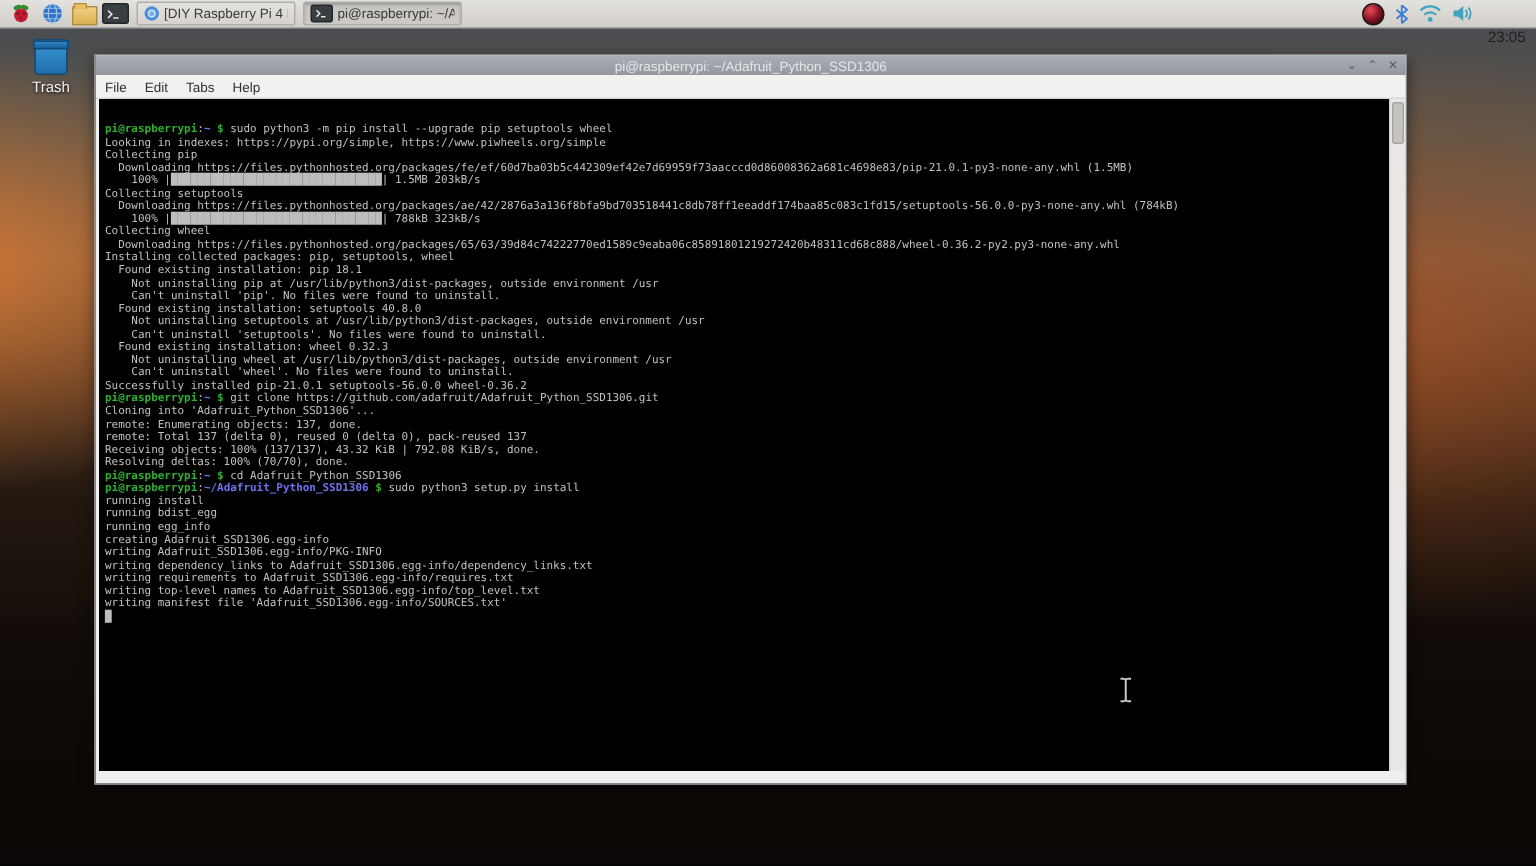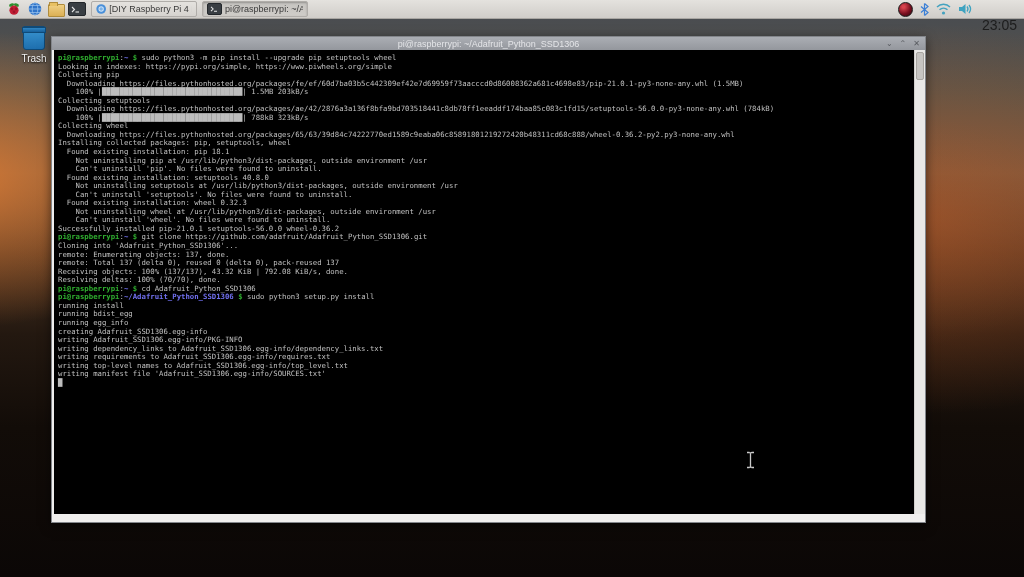--- a/index.html
+++ b/index.html
@@ -27,61 +27,61 @@
   .taskbtn{
     height:14px;display:flex;align-items:center;gap:3px;
     width:96px;padding:0 4px;margin-left:2px;
     border:1px solid #b0ada9;border-radius:2px;
     background:linear-gradient(#e4e2de,#d6d3cf);
     font-size:9px;color:#3a3a3a;overflow:hidden;white-space:nowrap;
   }
   .taskbtn.active{background:linear-gradient(#c6c4c0,#cfccc8);box-shadow:inset 0 1px 2px rgba(0,0,0,.25);}
   .taskbtn .lbl{overflow:hidden;text-overflow:clip;white-space:nowrap;}
   .tray{margin-left:auto;display:flex;align-items:center;gap:7px;}
-  .clock{font-size:14px;color:#1d1d1d;padding:0 2px 0 3px;margin-top:32px;}
+  .clock{font-size:10px;color:#1d1d1d;padding:0 2px 0 3px;margin-top:32px;}
   
   .ico{display:block;}
   .sphere{width:13px;height:13px;border-radius:50%;
     background:radial-gradient(circle at 35% 30%, #d8434d 10%, #7a1020 55%, #2a050b 100%);
     border:1px solid #1a1a1a;}
   .term-ico{width:15px;height:12px;background:#393e43;border:1px solid #23272b;border-radius:2px;
     display:flex;align-items:center;justify-content:flex-start;padding-left:2px;}
   .folder-ico{width:15px;height:11px;background:linear-gradient(#f0d084,#dcb055);border:1px solid #b08c3c;border-radius:1px;position:relative;margin-top:2px;}
   .folder-ico:before{content:"";position:absolute;top:-3px;left:0;width:7px;height:3px;background:#e8c164;border:1px solid #b08c3c;border-bottom:none;border-radius:1px 1px 0 0;}
   
   .trash{position:absolute;left:14px;top:26px;width:40px;text-align:center;z-index:5;}
   .trash .bin{width:20px;height:22px;margin:0 auto;position:relative;
     background:linear-gradient(#3b97d3,#1e6fae);border-radius:1px 1px 3px 3px;border:1px solid #0f4a78;}
   .trash .bin:before{content:"";position:absolute;left:-2px;top:0;right:-2px;height:4px;
     background:linear-gradient(#2f86c4,#175f9a);border:1px solid #0f4a78;}
   .trash .tlabel{font-size:10px;color:#f2f2f2;text-shadow:0 1px 2px #000;margin-top:3px;}
   
   .window{
-    position:absolute;left:51px;top:36px;width:875px;height:487px;z-index:10;
+    position:absolute;left:63px;top:36px;width:875px;height:487px;z-index:10;
     background:#f0efee;border:1px solid #83868b;box-sizing:border-box;
     box-shadow:0 3px 10px rgba(0,0,0,.55);
     display:flex;flex-direction:column;
   }
   .titlebar{
     height:13px;flex:0 0 13px;position:relative;
     background:linear-gradient(#abaeb4,#94979d);
     display:flex;align-items:center;justify-content:center;
     font-size:9px;color:#e4e5e8;
   }
   .winctrls{position:absolute;right:5px;top:0;height:13px;display:flex;align-items:center;gap:7px;}
   .winctrls span{font-size:8px;line-height:13px;color:#585b60;cursor:default;}
   .menubar{
     height:15px;flex:0 0 15px;background:#f2f1ef;border-bottom:1px solid #dad8d5;
     display:flex;align-items:center;font-size:9px;color:#303030;
   }
   .menubar .mitem{padding:1px 6px;}
   .contentrow{flex:1;display:flex;min-height:0;}
   .termarea{
     flex:1;background:#000;margin-left:2px;overflow:hidden;
-    padding:4px 0 0 4px;
+    padding:16px 0 0 4px;
     font-family:"DejaVu Sans Mono",monospace;
     font-size:7.3px;line-height:8.55px;color:#c0c0c0;
     white-space:pre;
   }
   .tline{height:8.55px;}
   .c-fg{color:#c0c0c0;}
   .c-user{color:#2fae2f;font-weight:bold;}
   .c-path{color:#7170ef;font-weight:bold;}
   .c-bar{color:#bdbdbd;}
   .scrollbar{flex:0 0 10px;background:#e9e8e6;border-left:1px solid #d2d0cd;position:relative;}
@@ -171,20 +171,26 @@
 
 <div class="window">
   <div class="titlebar">
     <span>pi@raspberrypi: ~/Adafruit_Python_SSD1306</span>
     <div class="winctrls">
       <span>⌄</span>
       <span>⌃</span>
       <span>✕</span>
     </div>
   </div>
+  <div class="menubar">
+    <span class="mitem">File</span>
+    <span class="mitem">Edit</span>
+    <span class="mitem">Tabs</span>
+    <span class="mitem">Help</span>
+  </div>
   <div class="contentrow">
     <div class="termarea"><div class="tline"><span class="c-user">pi@raspberrypi</span><span class="c-fg">:</span><span class="c-path">~</span><span class="c-user"> $ </span><span class="c-fg">sudo python3 -m pip install --upgrade pip setuptools wheel</span></div><div class="tline"><span class="c-fg">Looking in indexes: https://pypi.org/simple, https://www.piwheels.org/simple</span></div><div class="tline"><span class="c-fg">Collecting pip</span></div><div class="tline"><span class="c-fg">  Downloading https://files.pythonhosted.org/packages/fe/ef/60d7ba03b5c442309ef42e7d69959f73aacccd0d86008362a681c4698e83/pip-21.0.1-py3-none-any.whl (1.5MB)</span></div><div class="tline"><span class="c-fg">    100% |</span><span class="c-bar">████████████████████████████████</span><span class="c-fg">| 1.5MB 203kB/s</span></div><div class="tline"><span class="c-fg">Collecting setuptools</span></div><div class="tline"><span class="c-fg">  Downloading https://files.pythonhosted.org/packages/ae/42/2876a3a136f8bfa9bd703518441c8db78ff1eeaddf174baa85c083c1fd15/setuptools-56.0.0-py3-none-any.whl (784kB)</span></div><div class="tline"><span class="c-fg">    100% |</span><span class="c-bar">████████████████████████████████</span><span class="c-fg">| 788kB 323kB/s</span></div><div class="tline"><span class="c-fg">Collecting wheel</span></div><div class="tline"><span class="c-fg">  Downloading https://files.pythonhosted.org/packages/65/63/39d84c74222770ed1589c9eaba06c85891801219272420b48311cd68c888/wheel-0.36.2-py2.py3-none-any.whl</span></div><div class="tline"><span class="c-fg">Installing collected packages: pip, setuptools, wheel</span></div><div class="tline"><span class="c-fg">  Found existing installation: pip 18.1</span></div><div class="tline"><span class="c-fg">    Not uninstalling pip at /usr/lib/python3/dist-packages, outside environment /usr</span></div><div class="tline"><span class="c-fg">    Can't uninstall 'pip'. No files were found to uninstall.</span></div><div class="tline"><span class="c-fg">  Found existing installation: setuptools 40.8.0</span></div><div class="tline"><span class="c-fg">    Not uninstalling setuptools at /usr/lib/python3/dist-packages, outside environment /usr</span></div><div class="tline"><span class="c-fg">    Can't uninstall 'setuptools'. No files were found to uninstall.</span></div><div class="tline"><span class="c-fg">  Found existing installation: wheel 0.32.3</span></div><div class="tline"><span class="c-fg">    Not uninstalling wheel at /usr/lib/python3/dist-packages, outside environment /usr</span></div><div class="tline"><span class="c-fg">    Can't uninstall 'wheel'. No files were found to uninstall.</span></div><div class="tline"><span class="c-fg">Successfully installed pip-21.0.1 setuptools-56.0.0 wheel-0.36.2</span></div><div class="tline"><span class="c-user">pi@raspberrypi</span><span class="c-fg">:</span><span class="c-path">~</span><span class="c-user"> $ </span><span class="c-fg">git clone https://github.com/adafruit/Adafruit_Python_SSD1306.git</span></div><div class="tline"><span class="c-fg">Cloning into 'Adafruit_Python_SSD1306'...</span></div><div class="tline"><span class="c-fg">remote: Enumerating objects: 137, done.</span></div><div class="tline"><span class="c-fg">remote: Total 137 (delta 0), reused 0 (delta 0), pack-reused 137</span></div><div class="tline"><span class="c-fg">Receiving objects: 100% (137/137), 43.32 KiB | 792.08 KiB/s, done.</span></div><div class="tline"><span class="c-fg">Resolving deltas: 100% (70/70), done.</span></div><div class="tline"><span class="c-user">pi@raspberrypi</span><span class="c-fg">:</span><span class="c-path">~</span><span class="c-user"> $ </span><span class="c-fg">cd Adafruit_Python_SSD1306</span></div><div class="tline"><span class="c-user">pi@raspberrypi</span><span class="c-fg">:</span><span class="c-path">~/Adafruit_Python_SSD1306</span><span class="c-user"> $ </span><span class="c-fg">sudo python3 setup.py install</span></div><div class="tline"><span class="c-fg">running install</span></div><div class="tline"><span class="c-fg">running bdist_egg</span></div><div class="tline"><span class="c-fg">running egg_info</span></div><div class="tline"><span class="c-fg">creating Adafruit_SSD1306.egg-info</span></div><div class="tline"><span class="c-fg">writing Adafruit_SSD1306.egg-info/PKG-INFO</span></div><div class="tline"><span class="c-fg">writing dependency_links to Adafruit_SSD1306.egg-info/dependency_links.txt</span></div><div class="tline"><span class="c-fg">writing requirements to Adafruit_SSD1306.egg-info/requires.txt</span></div><div class="tline"><span class="c-fg">writing top-level names to Adafruit_SSD1306.egg-info/top_level.txt</span></div><div class="tline"><span class="c-fg">writing manifest file 'Adafruit_SSD1306.egg-info/SOURCES.txt'</span></div><div class="tline"><span class="c-bar">█</span></div></div>
     <div class="scrollbar">
       <div class="scrollthumb"></div>
     </div>
   </div>
   <div class="bottomstrip"></div>
 </div>
 
 <svg class="ibeam" width="11" height="18" viewBox="0 0 11 18">

